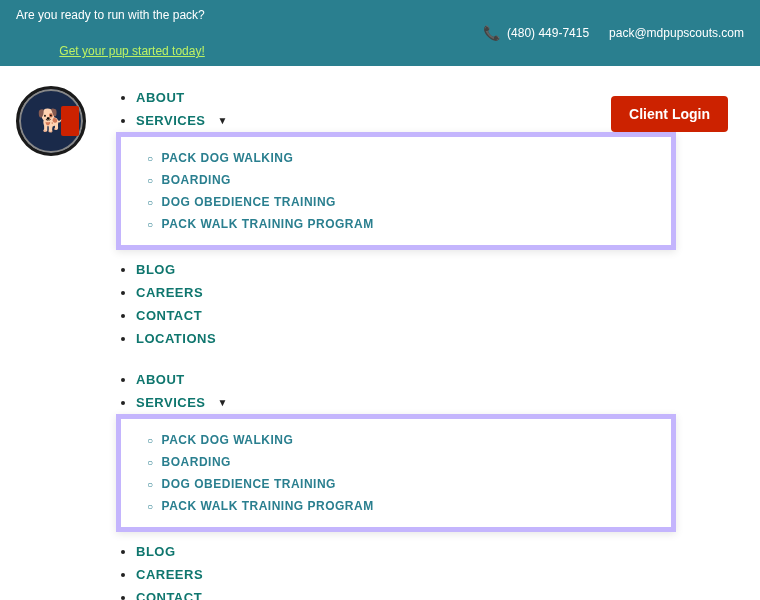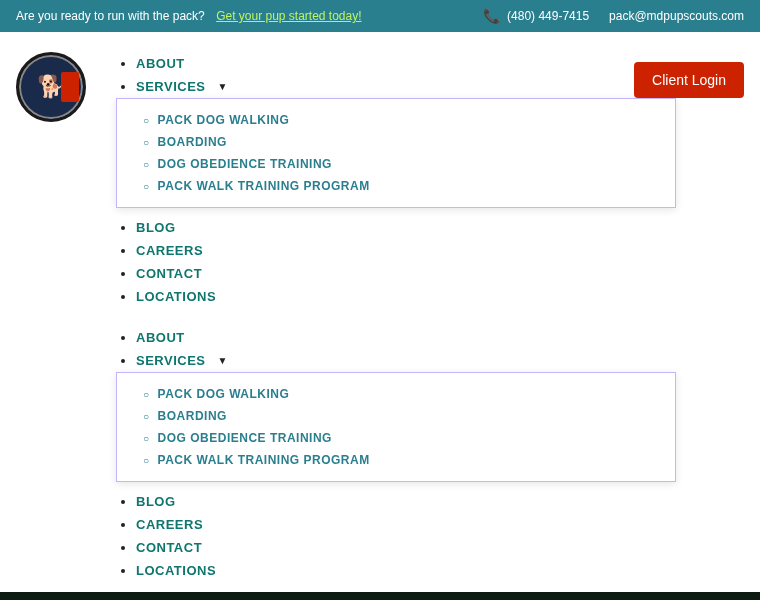--- a/index.html
+++ b/index.html
@@ -8,21 +8,21 @@
     
     .top-bar {
       background-color: #2a7f8f;
       color: white;
       font-size: 12px;
       padding: 8px 16px;
       display: flex;
       align-items: center;
       justify-content: space-between;
     }
-    .top-bar-left { display: flex; align-items: flex-end; gap: 4px; }
+    .top-bar-left { display: flex; align-items: flex-end; gap: 4px; flex-direction: column; }
     .top-bar-left a { color: #bef264; text-decoration: underline; font-weight: normal; }
     .top-bar-right { display: flex; align-items: center; gap: 20px; }
     .top-bar-phone { display: flex; align-items: center; gap: 6px; }
     .phone-icon { font-size: 14px; }
 
     
     .header {
       background: white;
       display: flex;
       align-items: flex-start;
@@ -106,21 +106,21 @@
       text-decoration: none;
       color: #0f766e;
       font-weight: bold;
       font-size: 13px;
       letter-spacing: 0.5px;
     }
 
     
     .dropdown-box {
       background: white;
-      border: 1px solid #c4b5fd;
+      border: 5px solid #c4b5fd;
       box-shadow: 0 2px 8px rgba(0,0,0,0.1);
       padding: 10px 16px;
       margin: 4px 0 4px -20px;
       width: 560px;
     }
     .dropdown-box ul {
       list-style: none;
       padding-left: 10px;
     }
     .dropdown-box ul li {
@@ -142,28 +142,28 @@
       text-decoration: none;
       color: #2a7f8f;
       font-weight: bold;
       font-size: 12px;
       letter-spacing: 0.5px;
     }
 
     
     .client-login-btn {
       position: absolute;
-      right: 16px;
+      right: 32px;
       top: 30px;
       background: #cc2200;
       color: white;
       border: none;
       padding: 10px 18px;
       font-size: 14px;
-      font-weight: normal;
+      font-weight: bold;
       cursor: pointer;
       border-radius: 4px;
     }
 
     
     .services-label {
       display: flex;
       align-items: center;
       gap: 10px;
     }

